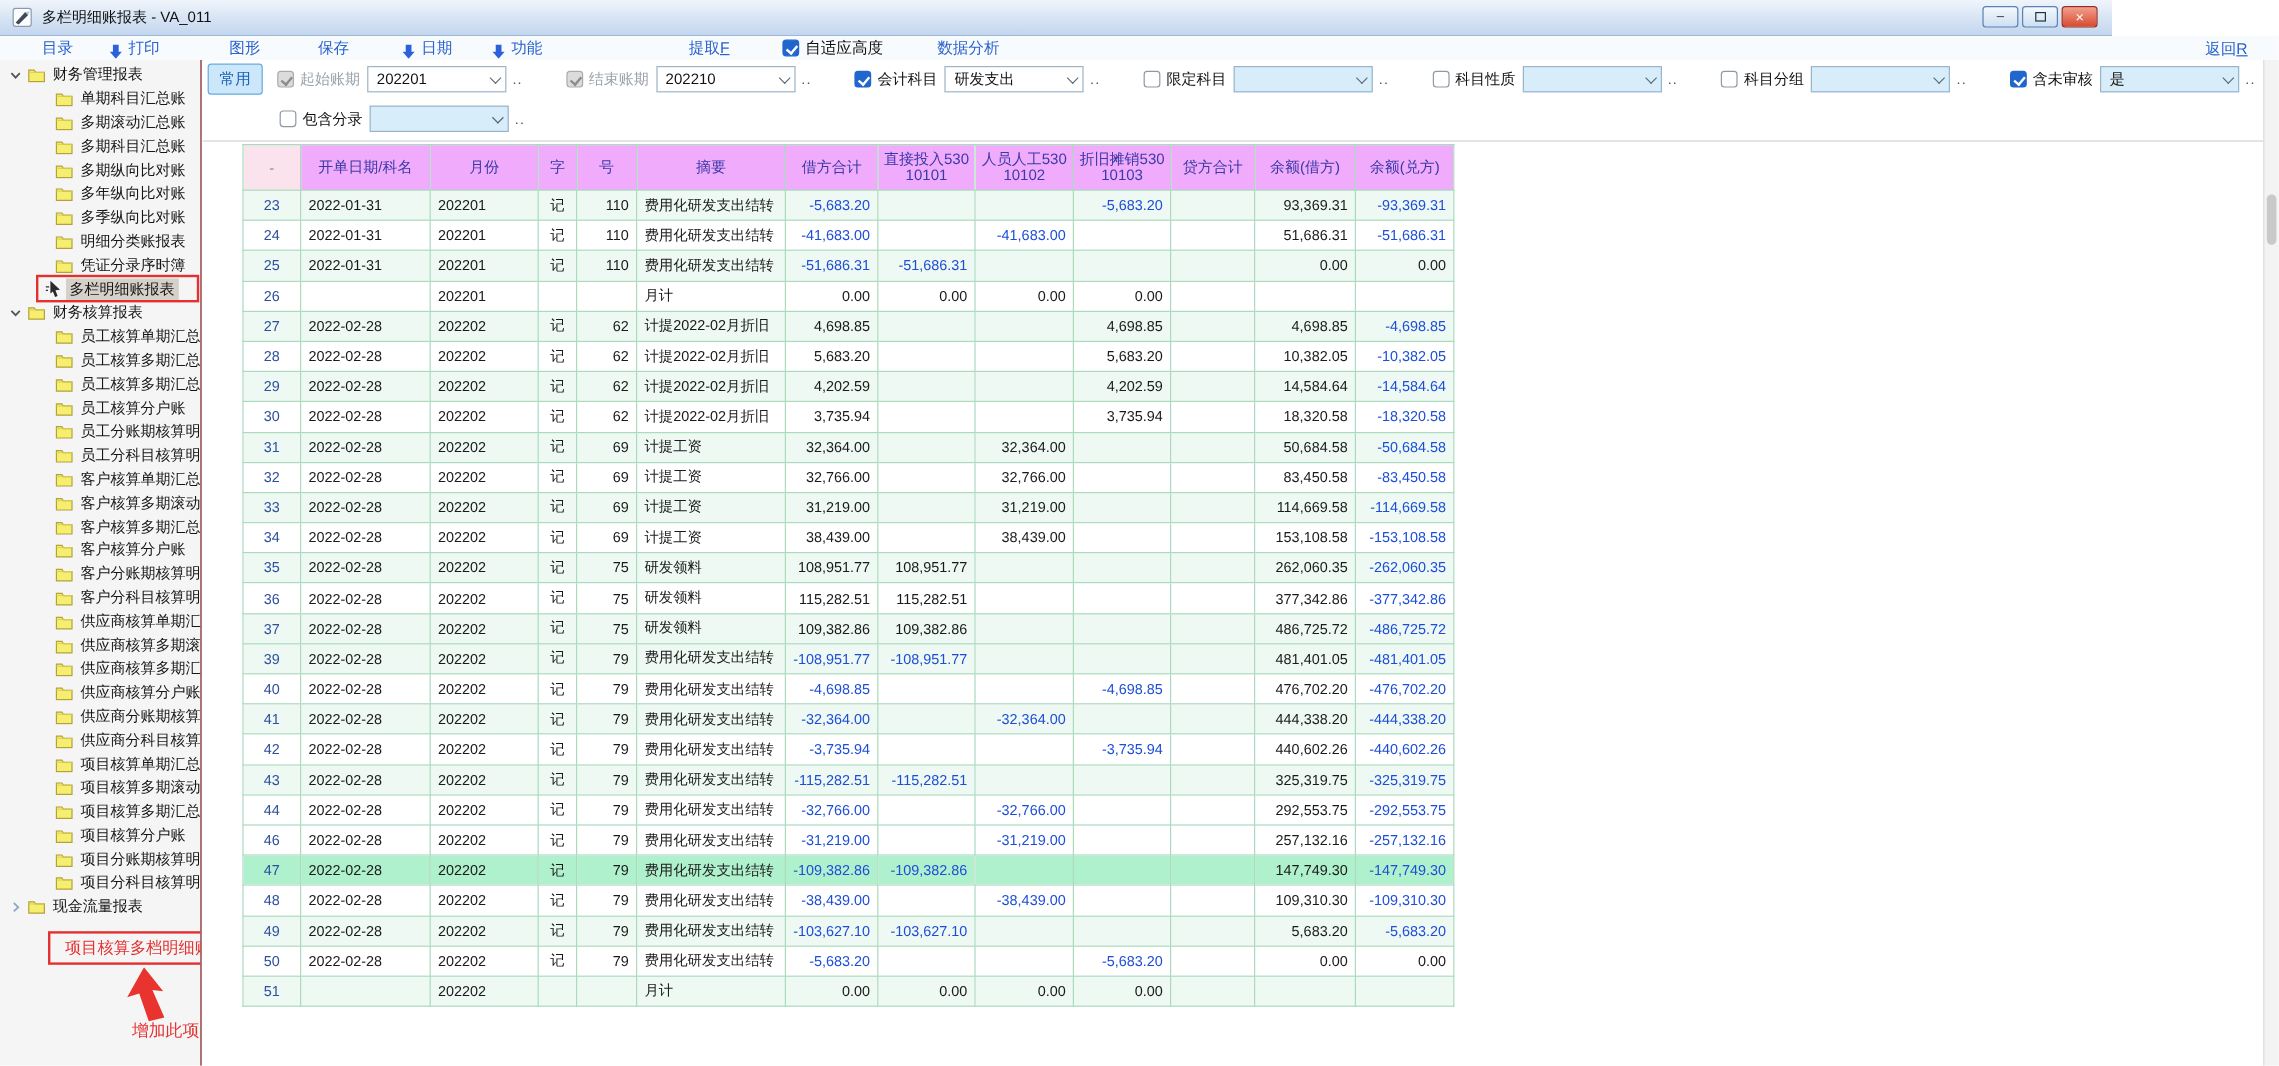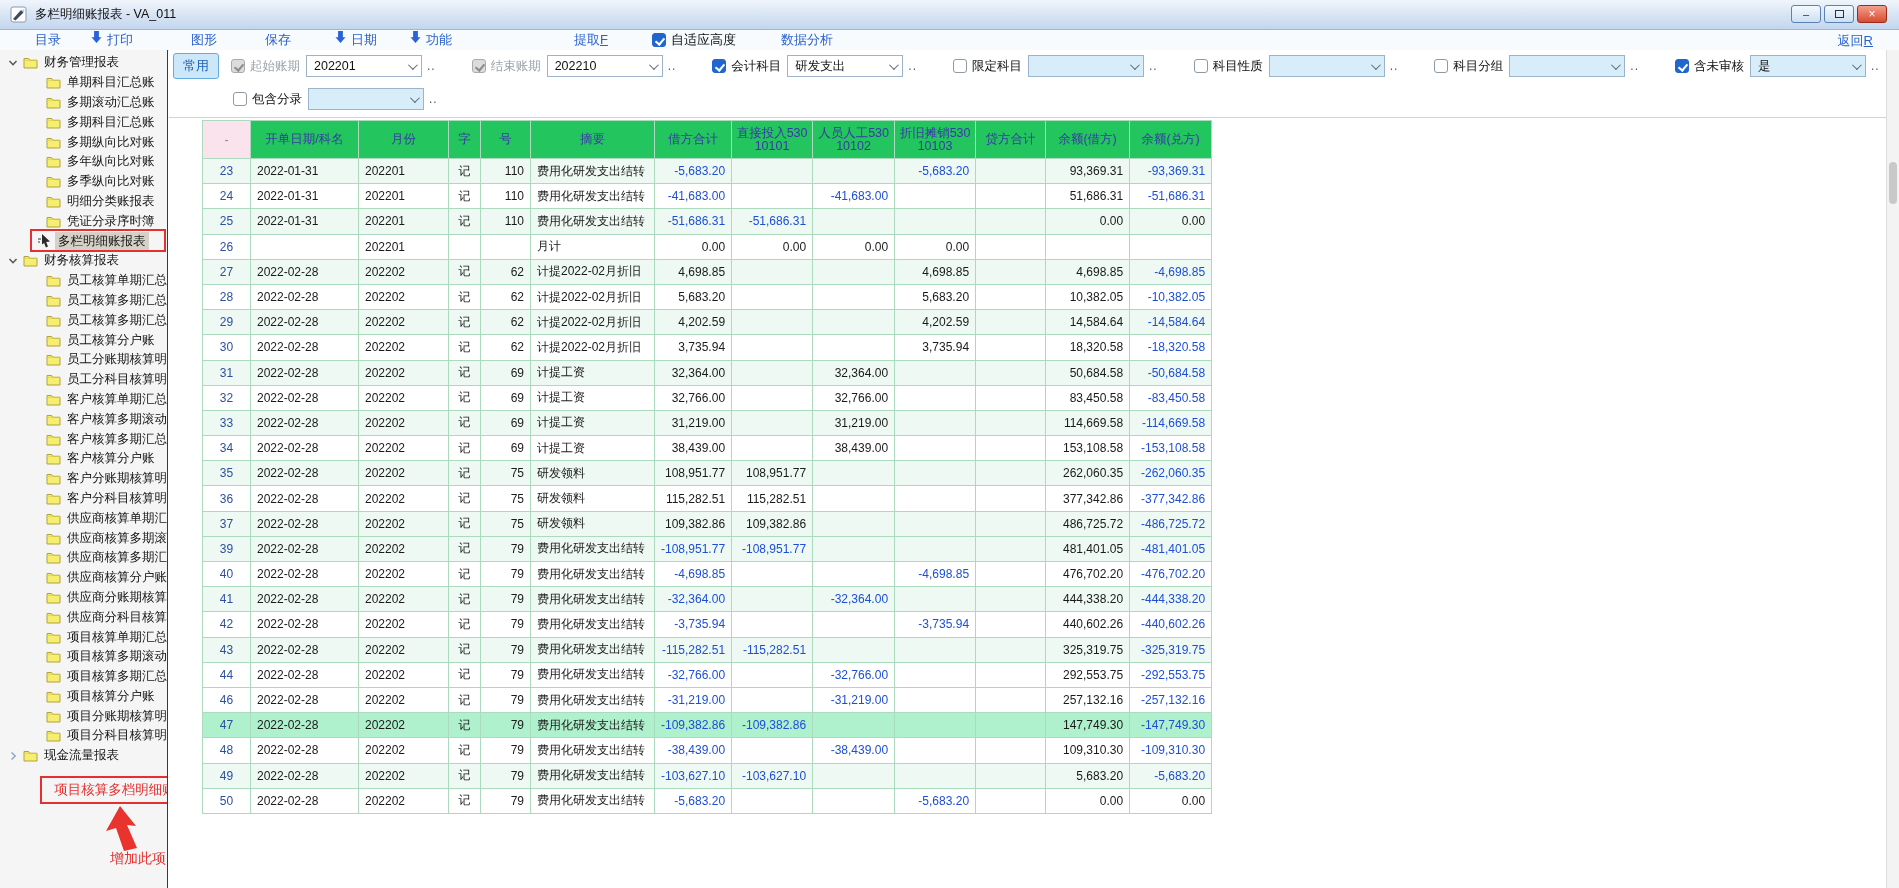--- a/index.html
+++ b/index.html
@@ -1,37 +1,37 @@
 <!DOCTYPE html>
 <html><head>
 <meta charset="utf-8">
 <style>
   * { margin:0; padding:0; box-sizing:border-box; }
   html,body { width:1899px; height:888px; }
   body { position:relative; overflow:hidden; background:#fff;
          font-family:"Liberation Sans","DejaVu Sans",sans-serif; font-size:12px; color:#1a1a1a; }
 
   
-  .titlebar { position:absolute; left:0; top:0; width:1899px; height:30px;
+  .titlebar { position:absolute; left:0; top:0; width:1760px; height:30px;
     background:linear-gradient(#f0f5fb,#d6e3f4 55%,#c3d6ee);
     border-bottom:1px solid #9db8d6; display:flex; align-items:center; }
   .app-icon { margin-left:10px; width:17px; height:17px; flex:none; }
   .title-text { margin-left:8px; font-size:12.5px; color:#111; }
   .win-btns { position:absolute; right:12px; top:5px; display:flex; gap:3px; }
   .win-btn { width:30px; height:18px; border:1px solid #5a82b4; border-radius:3px;
     background:linear-gradient(#f4f9fd,#cddff2); color:#234; font-size:11px;
     display:flex; align-items:center; justify-content:center; cursor:pointer; }
   .win-btn .maxbox { width:9px; height:8px; border:1.5px solid #234; display:inline-block; }
   .win-btn.close { background:linear-gradient(#f2a08e,#d84a30); border-color:#9c2c1a; color:#fff; font-size:12px; }
 
   
   .toolbar { position:absolute; left:0; top:30px; width:1899px; height:21px;
     background:#f8fbfe; display:flex; align-items:center; border-bottom:1px solid #e3ecf5; }
   .tb-link { color:#2a62cc; font-size:13px; cursor:pointer; white-space:nowrap; }
-  .tb-group { display:flex; align-items:flex-start; gap:5px; }
+  .tb-group { display:flex; align-items:flex-end; gap:5px; }
   .dn-arrow { width:11px; height:12px; flex:none; }
   .tb-cbgroup { display:flex; align-items:center; gap:5px; }
   .tb-cb-label { color:#111; font-size:13px; }
   .accel { text-decoration:underline; }
   .back-link { position:absolute; right:26px; top:2px; }
 
   
   .cb { display:inline-block; width:14px; height:14px; border:1px solid #8f9aa5;
         border-radius:3px; background:#fff; position:relative; flex:none; cursor:pointer; }
   .cb.checked { background:#2166cc; border-color:#2166cc; }
@@ -82,21 +82,21 @@
         border:2px solid #e53030; color:#e53030; font-size:13.5px;
         display:flex; align-items:center; justify-content:center; white-space:nowrap; background:transparent; }
   .anno-arrow { position:absolute; left:98px; top:756px; }
   .anno-note { position:absolute; left:110px; top:800px; color:#e53030; font-size:14px; white-space:nowrap; }
 
   
   .grid-wrap { position:absolute; left:202px; top:120px; }
   table.grid { border-collapse:collapse; table-layout:fixed; background:#fff; }
   .grid th, .grid td { border:1px solid #abdabe; overflow:hidden; white-space:nowrap; }
   .grid th { height:38px; font-weight:normal; color:#3a3aa6; font-size:12.5px;
-        background:#22c55e; text-align:center; padding:0 2px; }
+        background:#f0abfc; text-align:center; padding:0 2px; }
   .grid th .l2 { display:block; line-height:13px; }
   .grid th.h-rownum { background:#fae3ec; color:#8a8a8a; }
   .grid td { height:25.2px; font-size:12px; padding:0 6px; }
   .grid td.al { text-align:left; } .grid td.ar { text-align:right; } .grid td.ac { text-align:center; }
   .grid tr.alt td { background:#edf9f2; }
   .grid tr.hl td { background:#aff0cd; }
   .grid td.rownum { color:#2d4f9e; }
   .grid td.neg { color:#1d4ed8; }
 
   
@@ -943,19 +943,34 @@
           <td class="ar">79</td>
           <td class="al">费用化研发支出结转</td>
           <td class="ar neg">-5,683.20</td>
           <td class="ar"></td>
           <td class="ar"></td>
           <td class="ar neg">-5,683.20</td>
           <td class="ar"></td>
           <td class="ar">0.00</td>
           <td class="ar">0.00</td>
         </tr>
+        <tr class="alt">
+          <td class="ac rownum ac">51</td>
+          <td class="al"></td>
+          <td class="al">202202</td>
+          <td class="ac"></td>
+          <td class="ar"></td>
+          <td class="al">月计</td>
+          <td class="ar">0.00</td>
+          <td class="ar">0.00</td>
+          <td class="ar">0.00</td>
+          <td class="ar">0.00</td>
+          <td class="ar"></td>
+          <td class="ar"></td>
+          <td class="ar"></td>
+        </tr>
       </tbody>
   </table>
 </div>
 
 <div class="vscroll">
   <div class="vthumb"></div>
 </div>
 
 </body></html>

